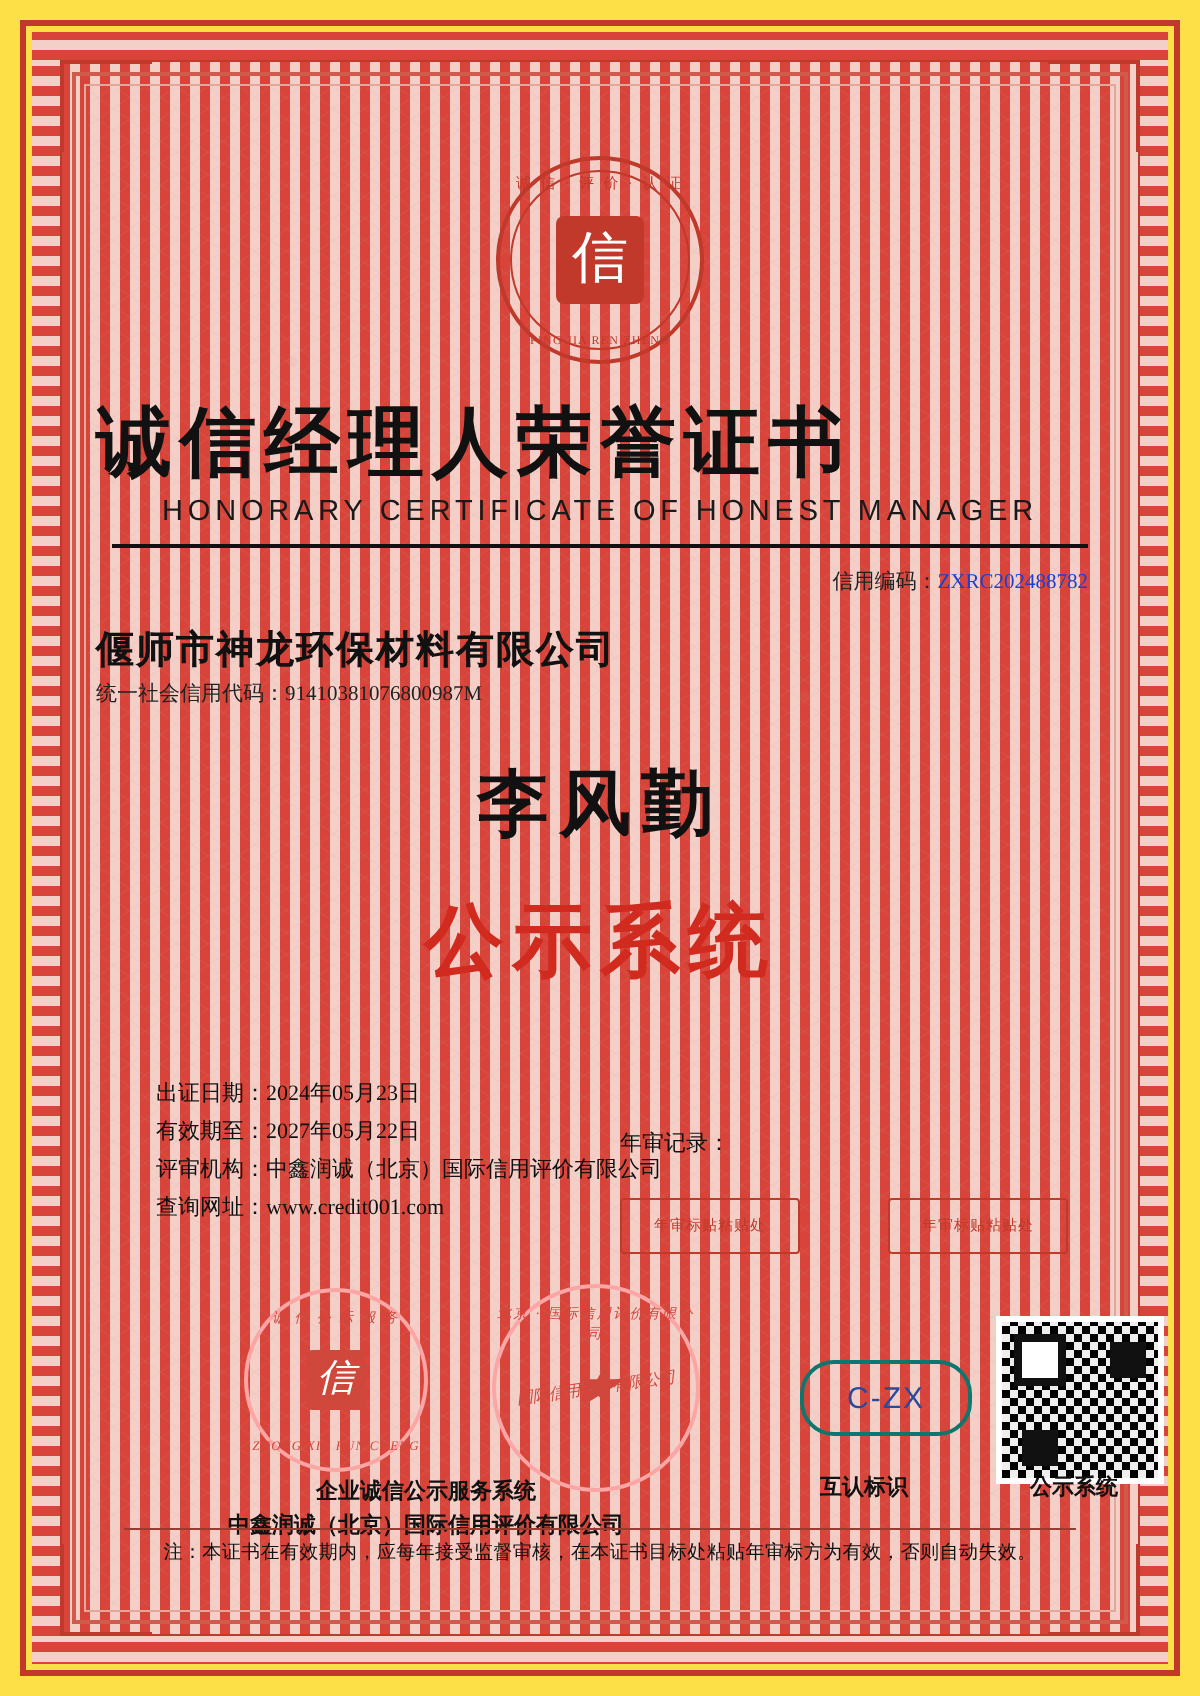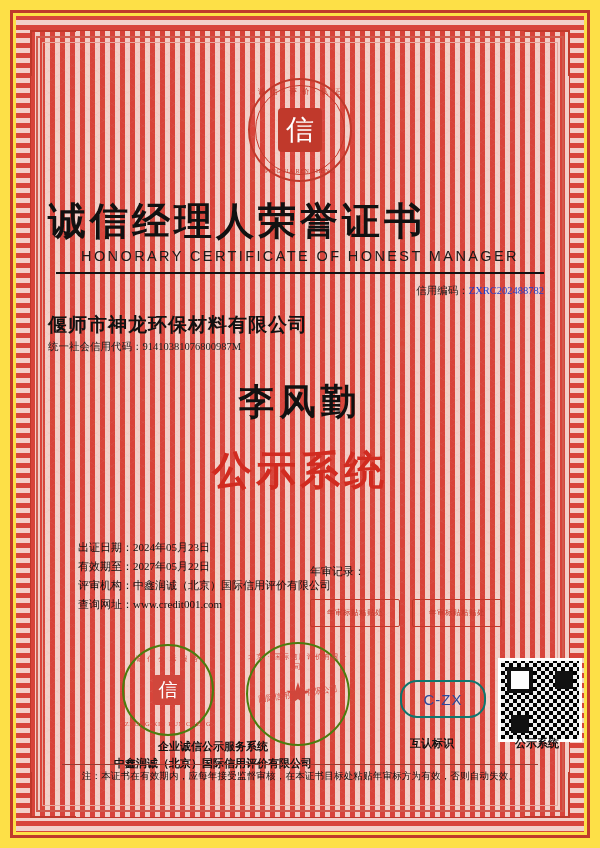--- a/index.html
+++ b/index.html
@@ -240,21 +240,21 @@
     position: absolute;
     right: 14px;
     top: 516px;
     width: 228px;
     font-size: 11px;
     color: #111;
   }
   .annual-label { margin-bottom: 20px; }
   .annual-boxes {
     display: flex;
-    gap: 12px;
+    gap: 44px;
   }
   .annual-box {
     width: 88px;
     height: 26px;
     border: 1px solid #c0392b;
     border-radius: 2px;
     color: #c0392b;
     font-size: 7.5px;
     display: flex;
     align-items: center;
@@ -266,23 +266,24 @@
   .seals {
     position: absolute;
     left: 22px;
     right: 12px;
     top: 592px;
     height: 120px;
   }
   .seal {
     position: absolute;
     border-radius: 50%;
-    border: 2px solid #4d7c0f;
+    border: 2px solid #fca5a5;
     color: #d0473c;
     box-sizing: border-box;
+    font-style: italic;
   }
   .seal .s-top {
     position: absolute;
     left: 0; right: 0; top: 8px;
     text-align: center;
     font-size: 7px;
     letter-spacing: 1.2px;
   }
   .seal .s-bottom {
     position: absolute;

